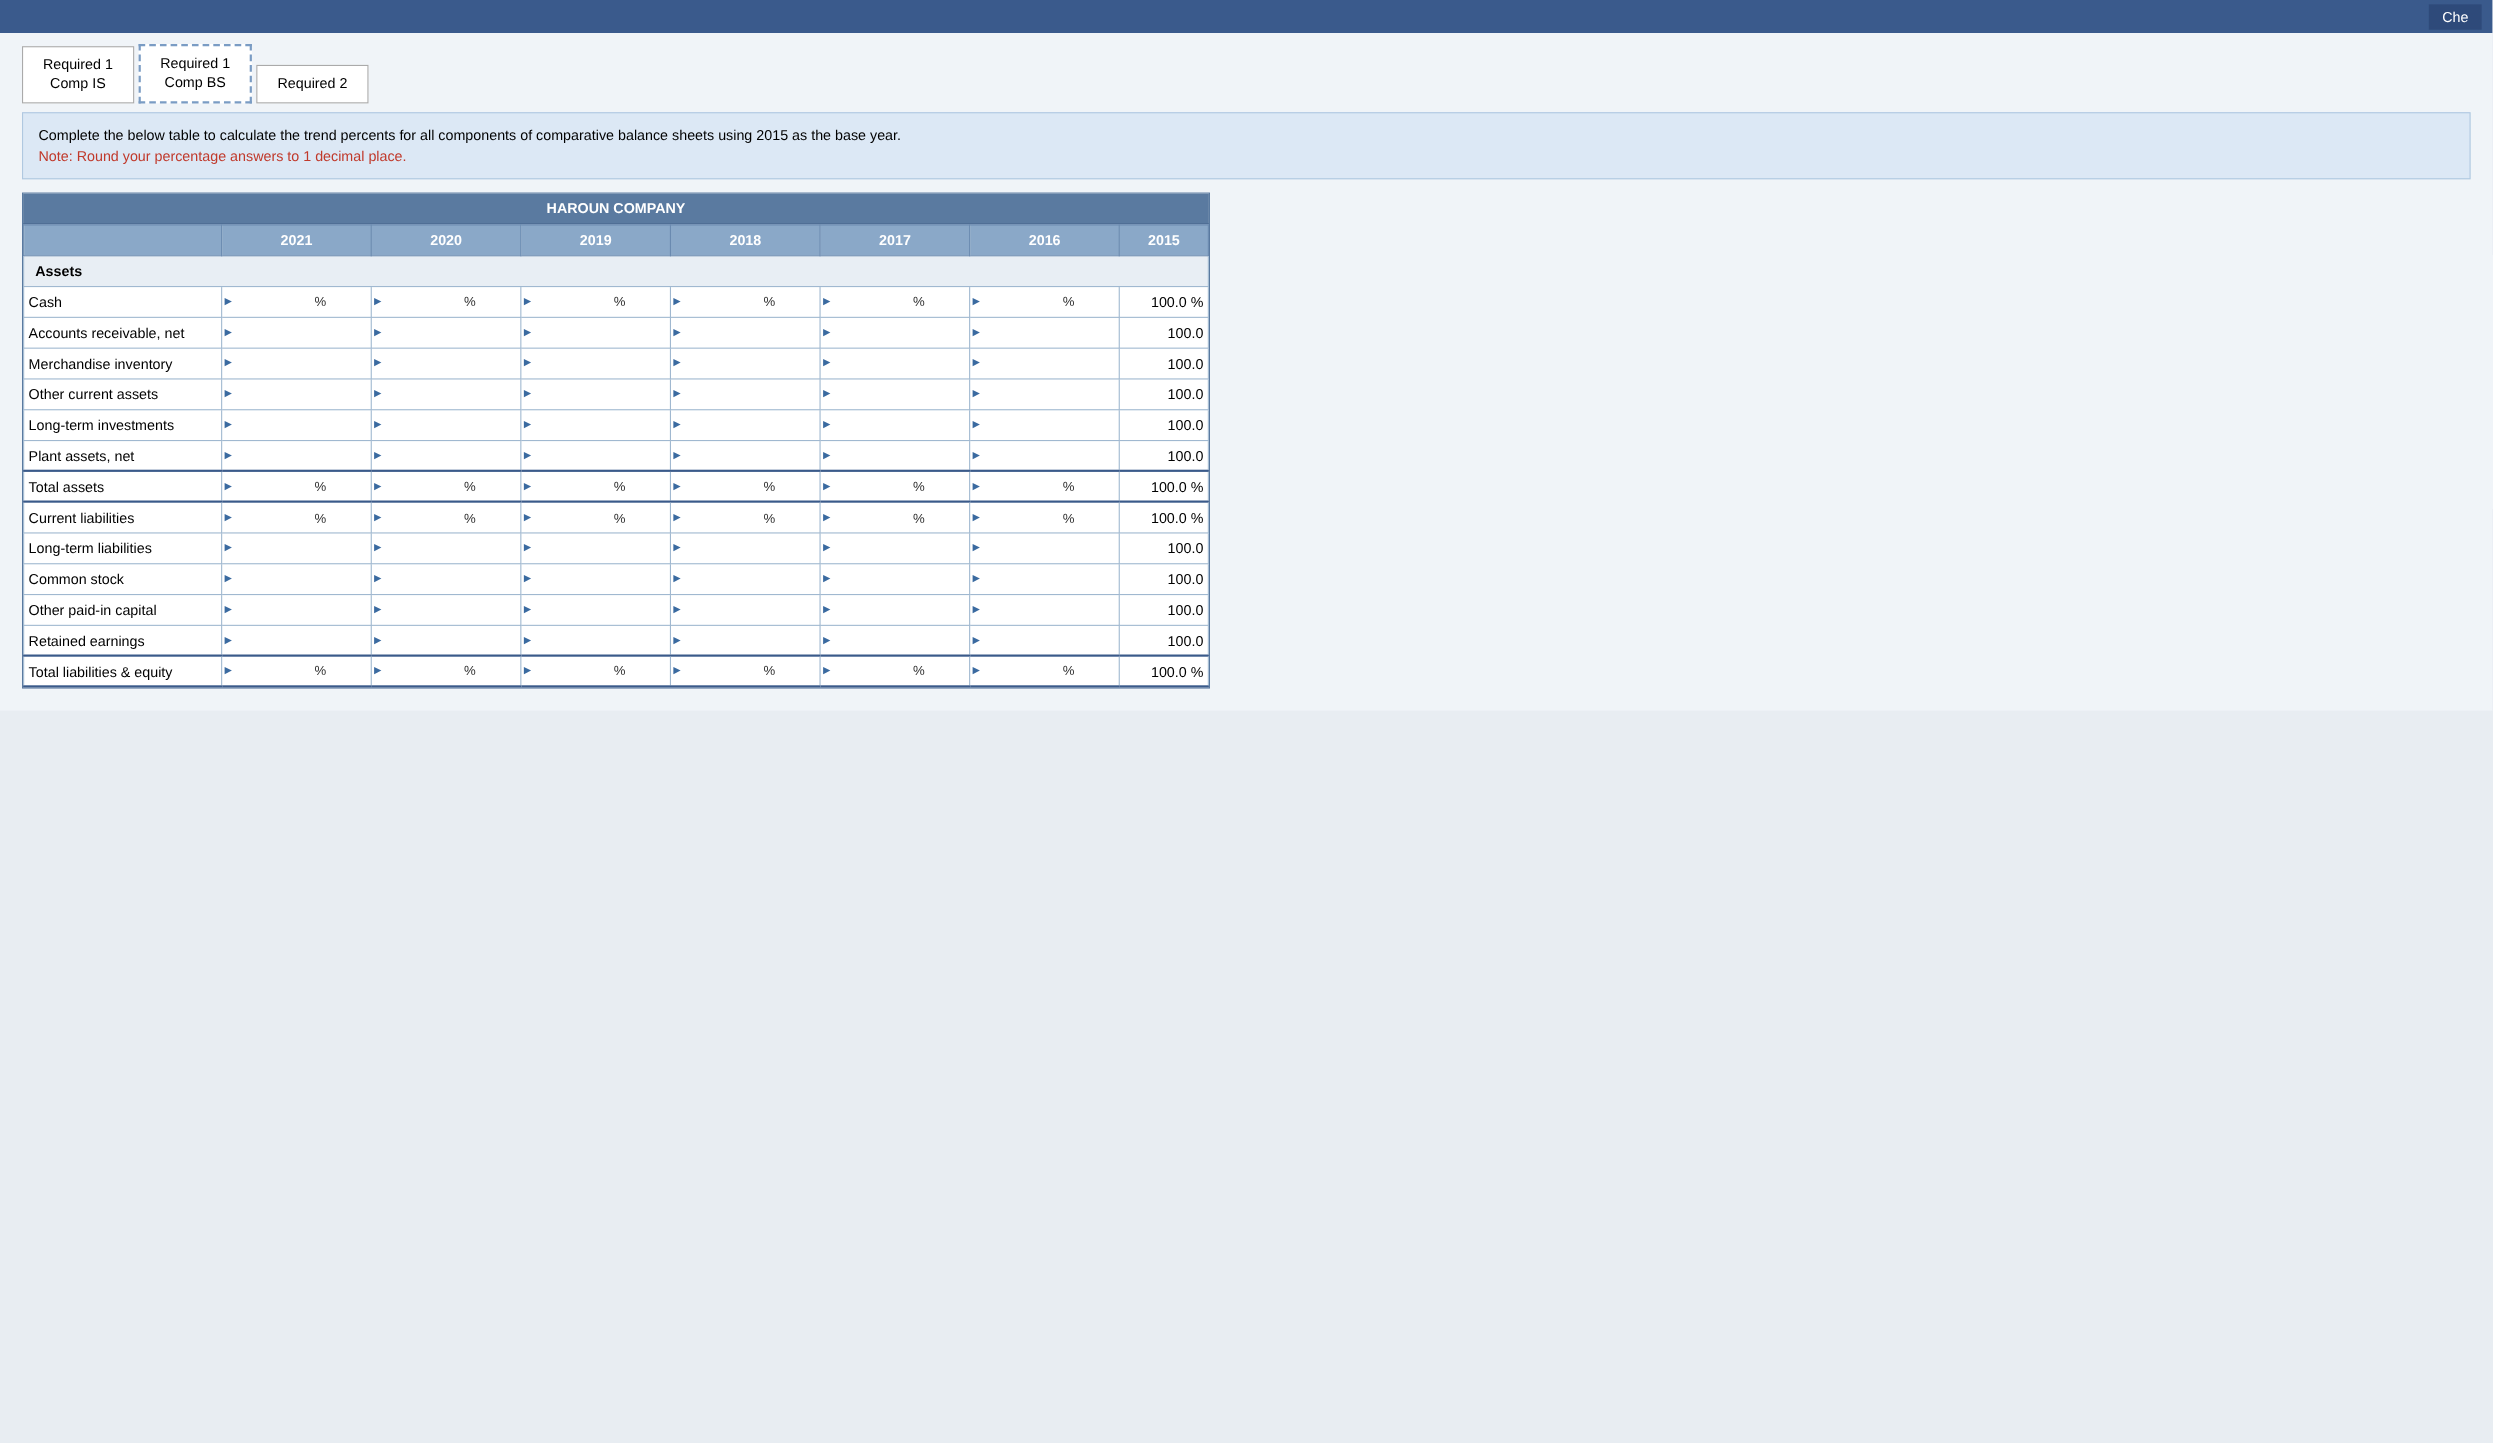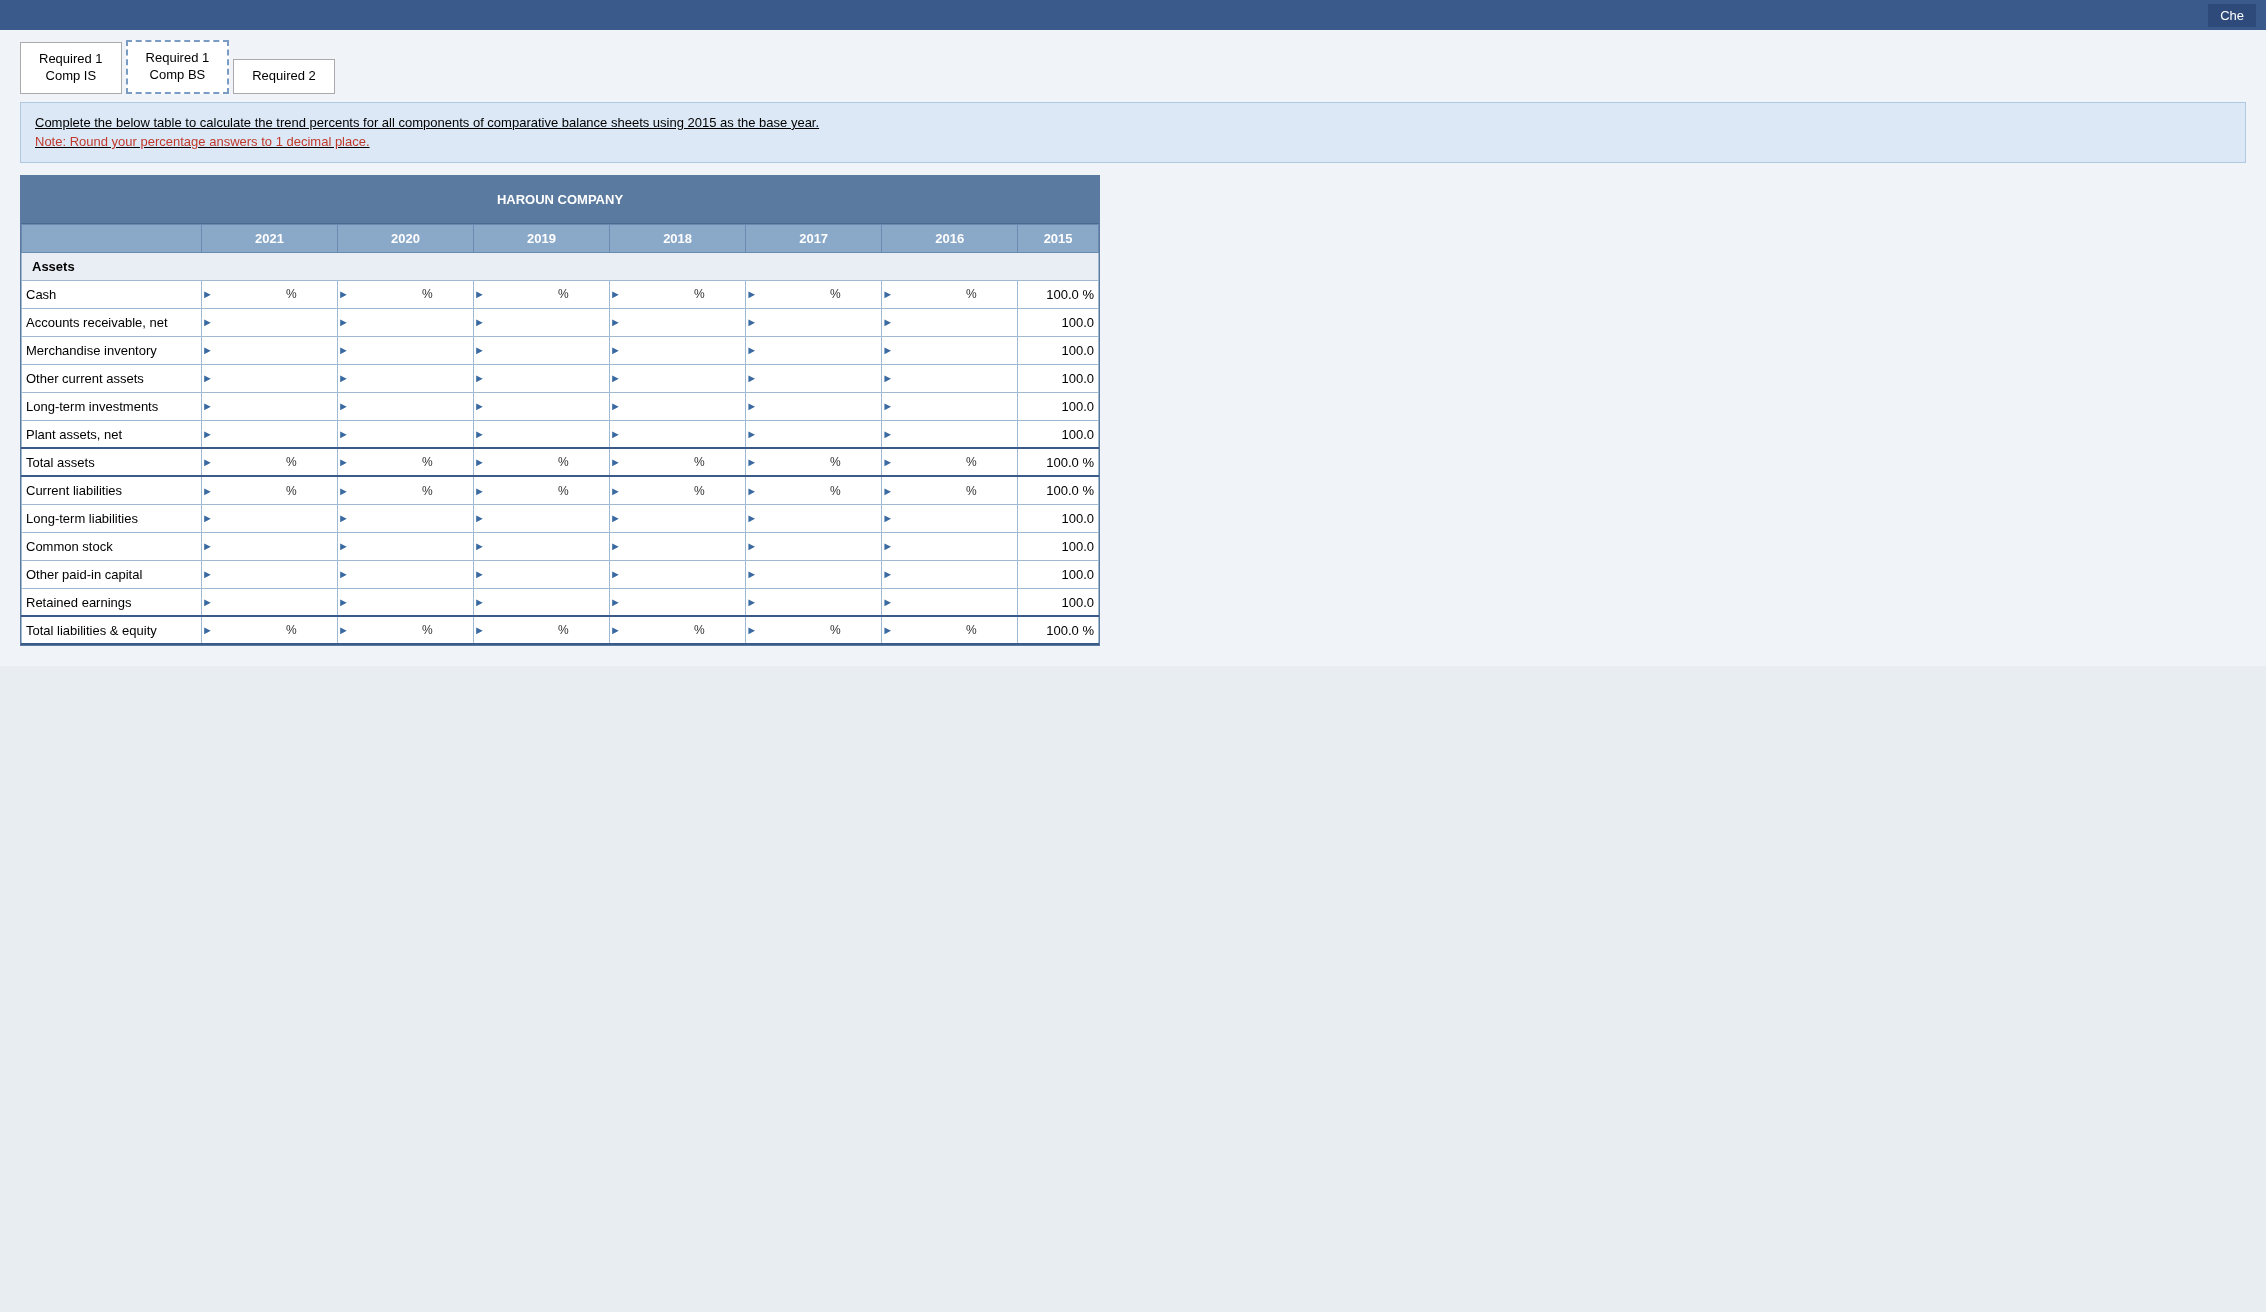--- a/index.html
+++ b/index.html
@@ -65,40 +65,39 @@
 
     
     .instruction-box {
       background: #dce8f5;
       border: 1px solid #b0c8e0;
       padding: 10px 14px;
       margin-top: 8px;
       margin-bottom: 12px;
       font-size: 13px;
       line-height: 1.5;
-      text-decoration: underline;
     }
     .instruction-box .note {
       color: #c0392b;
     }
 
     
     .table-container {
       background: white;
       border: 1px solid #5a7aa0;
       width: 100%;
       max-width: 1080px;
     }
 
     
     .company-header {
       background: #5a7aa0;
       color: white;
       text-align: center;
-      padding: 16px;
+      padding: 6px;
       font-size: 13px;
       font-weight: bold;
       border-bottom: 1px solid #4a6a90;
     }
     .company-subheader {
       background: #6a8ab0;
       color: white;
       text-align: center;
       padding: 5px;
       font-size: 13px;

